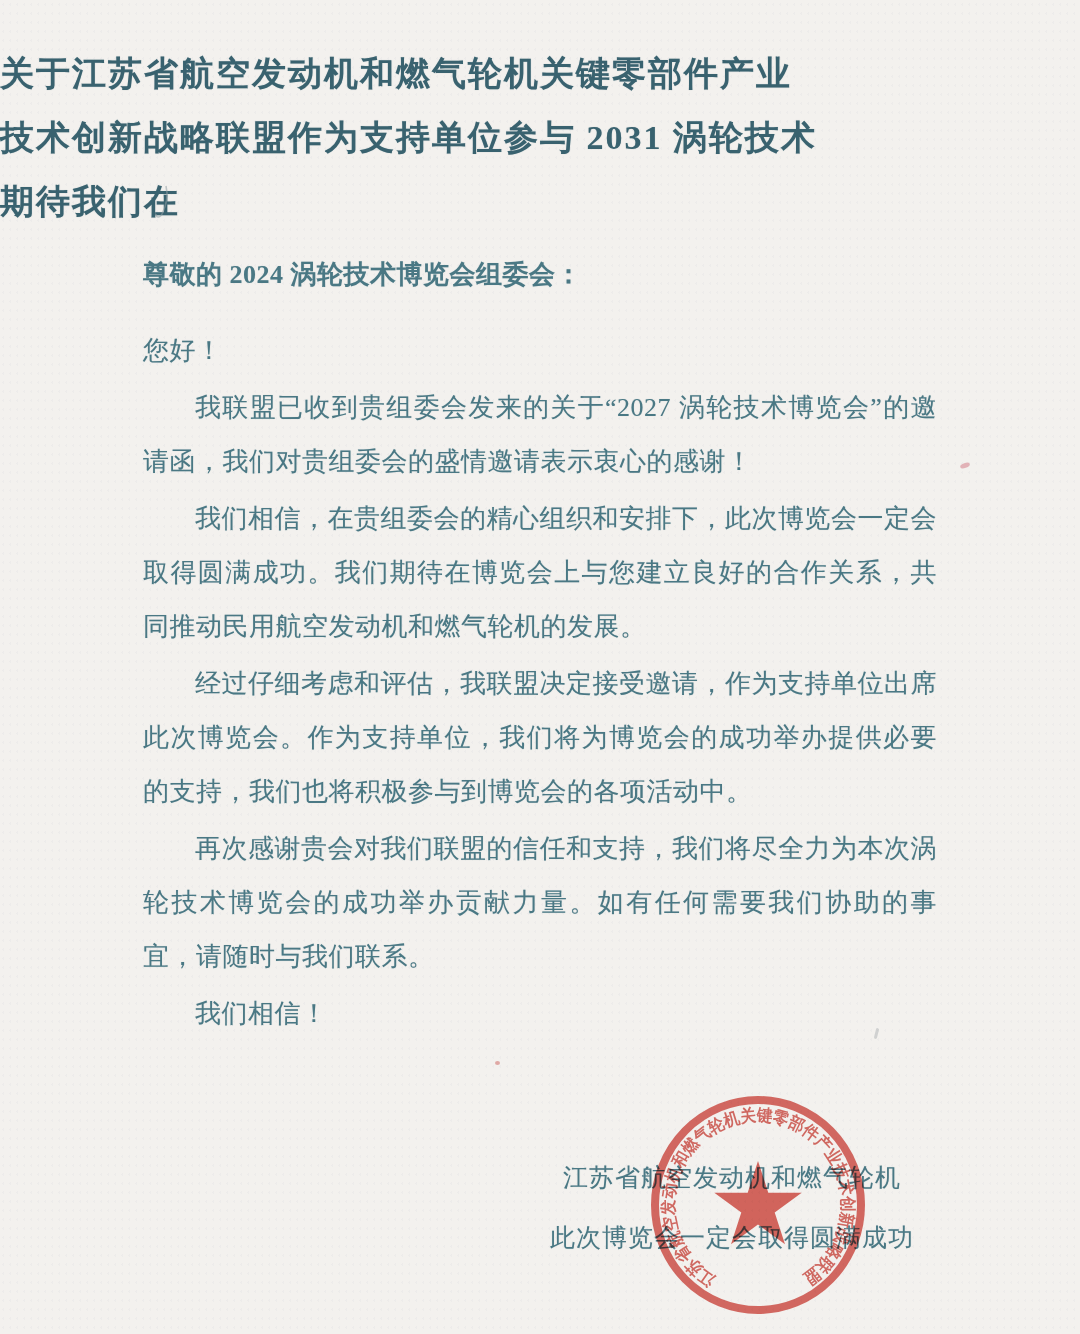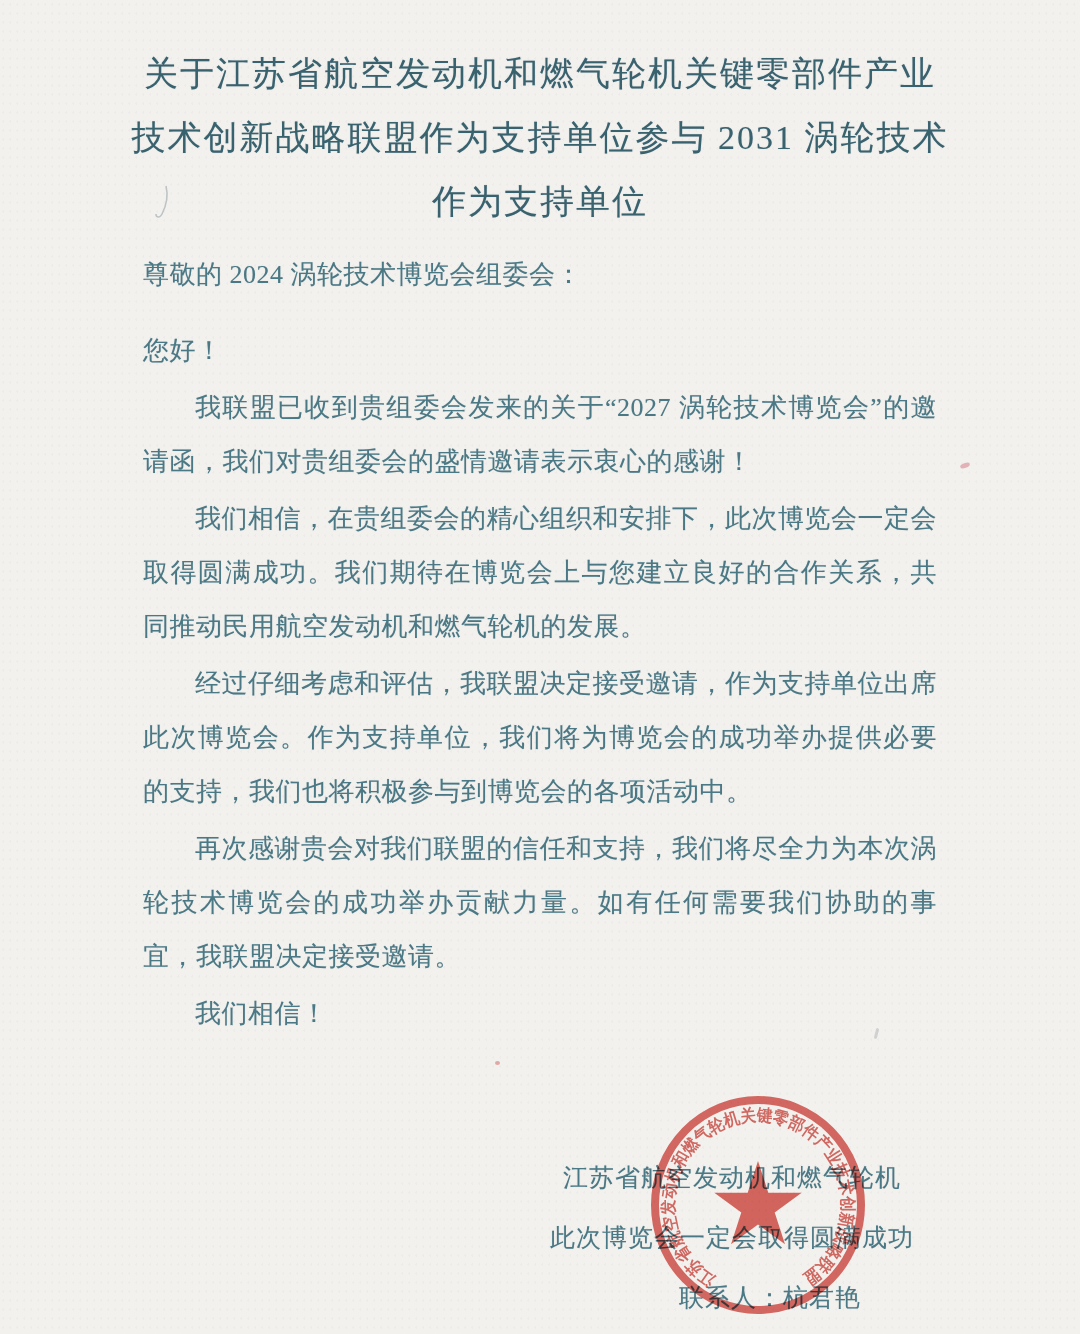--- a/index.html
+++ b/index.html
@@ -14,43 +14,43 @@
     background-size: 7px 9px;
     overflow: hidden;
     font-family: "Liberation Serif", "DejaVu Serif", serif;
   }
 
   
   .title {
     position: absolute;
     top: 42px; left: 0;
     width: 100%;
-    text-align: center;
+    text-align: left;
     color: #39626f;
-    font-weight: normal;
+    font-weight: bold;
     font-size: 34px;
     letter-spacing: 2px;
     line-height: 64px;
     text-shadow: 0 0 1px rgba(57,98,111,.35);
   }
 
   
   .letter-body {
     position: absolute;
     top: 248px; left: 143px;
     width: 794px;
     color: #4a7884;
     font-size: 26px;
     letter-spacing: 0.5px;
     line-height: 54px;
     text-align: justify;
     text-shadow: 0 0 1px rgba(74,120,132,.28);
   }
   .letter-body p { margin: 0 0 3px 0; }
-  .salutation { margin-bottom: 22px !important; }
+  .salutation { margin-bottom: 22px !important; font-weight: bold; }
   .para, .closing { text-indent: 2em; }
 
   
   .signature {
     position: absolute;
     top: 1148px; left: 517px;
     width: 430px;
     text-align: center;
     color: #4a7884;
     font-size: 25px;
@@ -81,41 +81,40 @@
   .speck-3 { left: 875px; top: 1028px; width: 3px; height: 11px; background: #9aa3a6; opacity: .4; transform: rotate(14deg); border-radius: 2px; }
 </style>
 </head>
 <body>
 
 <div class="page">
 
   <div class="title">
     <div>关于江苏省航空发动机和燃气轮机关键零部件产业</div>
     <div>技术创新战略联盟作为支持单位参与 2031 涡轮技术</div>
-    <div>作为支持单位</div>
+    <div>期待我们在</div>
   </div>
 
   <svg class="artifact" width="22" height="38" viewBox="0 0 22 38">
     <path d="M13 2 C 15 10, 14 20, 9 30 C 7 34, 3 34, 3 30" stroke="#93a0a5" stroke-width="1.6" fill="none"></path>
   </svg>
 
   <div class="letter-body">
     <p class="salutation">尊敬的 2024 涡轮技术博览会组委会：</p>
     <p>您好！</p>
     <p class="para">我联盟已收到贵组委会发来的关于“2027 涡轮技术博览会”的邀请函，我们对贵组委会的盛情邀请表示衷心的感谢！</p>
     <p class="para">我们相信，在贵组委会的精心组织和安排下，此次博览会一定会取得圆满成功。我们期待在博览会上与您建立良好的合作关系，共同推动民用航空发动机和燃气轮机的发展。</p>
     <p class="para">经过仔细考虑和评估，我联盟决定接受邀请，作为支持单位出席此次博览会。作为支持单位，我们将为博览会的成功举办提供必要的支持，我们也将积极参与到博览会的各项活动中。</p>
-    <p class="para">再次感谢贵会对我们联盟的信任和支持，我们将尽全力为本次涡轮技术博览会的成功举办贡献力量。如有任何需要我们协助的事宜，我联盟决定接受邀请。</p>
+    <p class="para">再次感谢贵会对我们联盟的信任和支持，我们将尽全力为本次涡轮技术博览会的成功举办贡献力量。如有任何需要我们协助的事宜，请随时与我们联系。</p>
     <p class="closing">我们相信！</p>
   </div>
 
   <div class="signature">
     <div>江苏省航空发动机和燃气轮机</div>
     <div>此次博览会一定会取得圆满成功</div>
-    <div class="contact">联系人：杭君艳</div>
   </div>
 
   <svg class="seal" width="224" height="232" viewBox="0 0 224 232">
     <ellipse cx="112" cy="115" rx="103" ry="105" fill="none" stroke="#d2453d" stroke-width="8" opacity="0.85"></ellipse>
     <path id="sealTextPath" d="M 70 187.7 A 84 84 0 1 1 154 187.7" fill="none"></path>
     <text fill="#cf4038" opacity="0.82">
       <textPath href="#sealTextPath" startOffset="0" textLength="436" lengthAdjust="spacingAndGlyphs">江苏省航空发动机和燃气轮机关键零部件产业技术创新战略联盟</textPath>
     </text>
     <polygon points="112,71 122.3,102.8 155.7,102.8 128.7,122.4 139,154.2 112,134.6 85,154.2 95.3,122.4 68.3,102.8 101.7,102.8" fill="#d4483f" opacity="0.88"></polygon>
   </svg>

